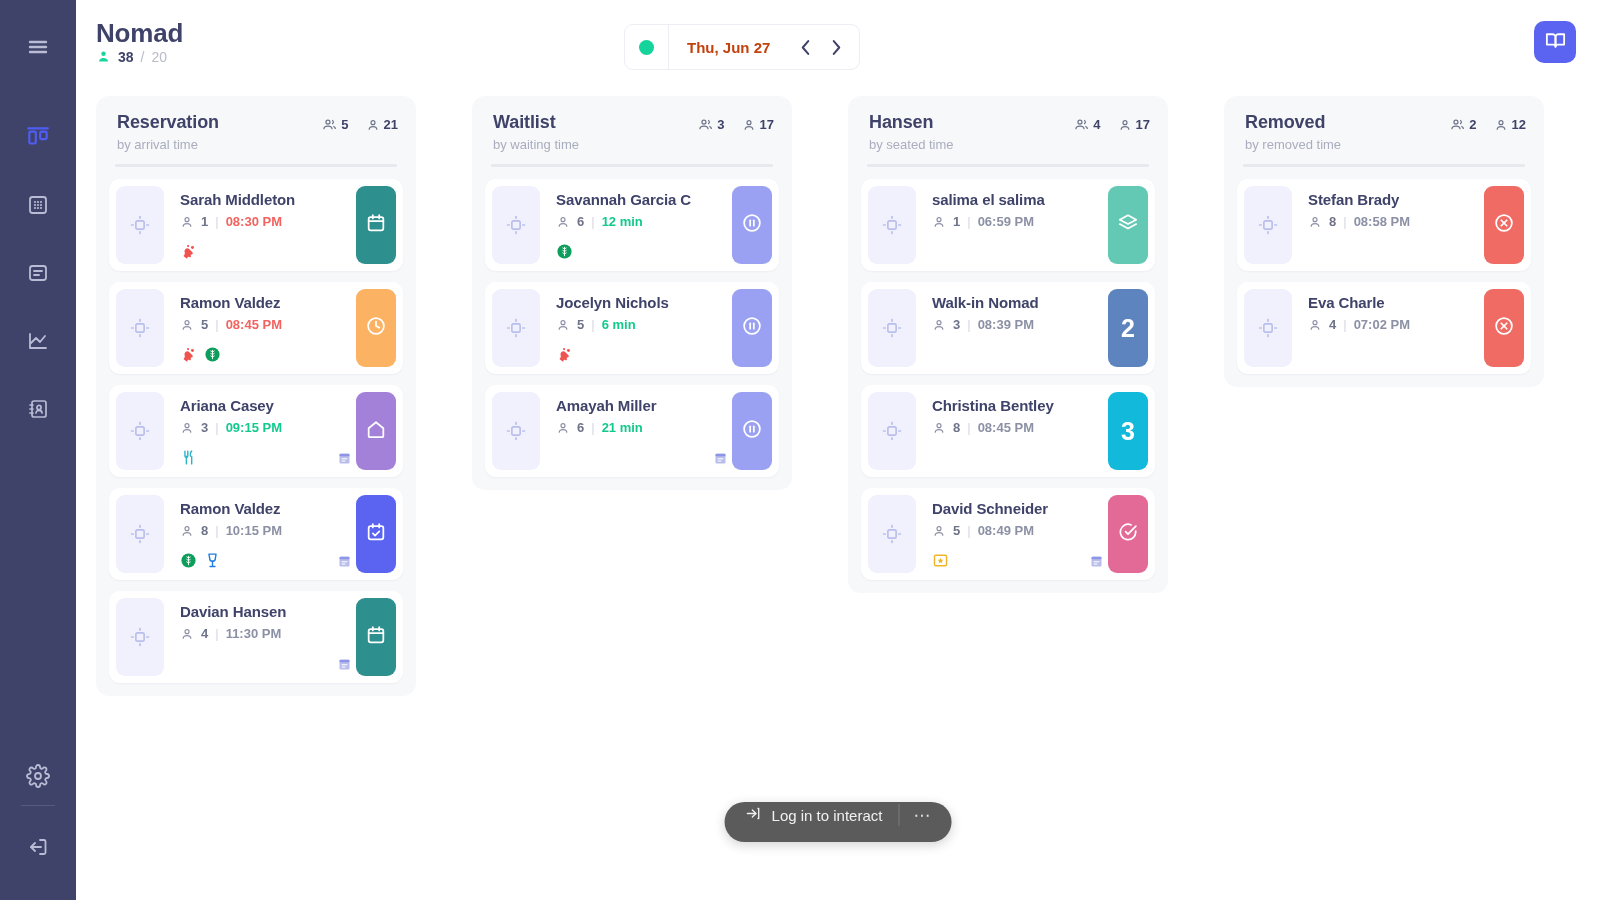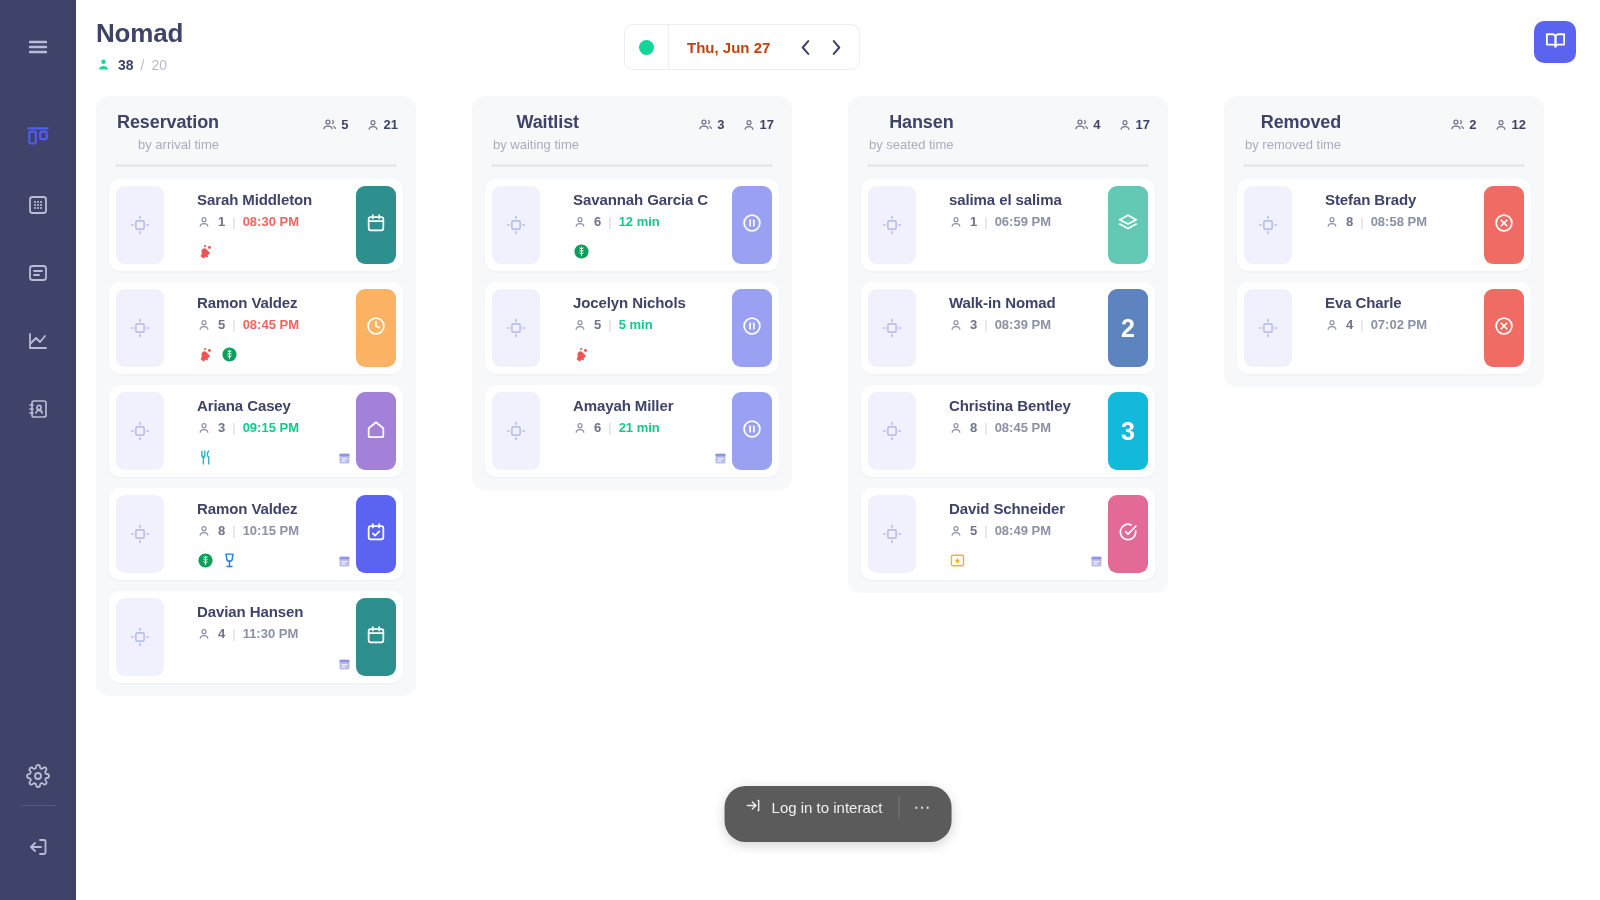--- a/index.html
+++ b/index.html
@@ -46,21 +46,21 @@
     height: 96px; display: flex; align-items: flex-start;
     padding: 14px 24px 0 20px; position: relative;
   }
   .brand { padding-top: 4px; }
   .brand-title {
     font-size: 26px; font-weight: bold; color: #3f4369;
     letter-spacing: -0.2px;
   }
   .brand-sub {
     display: flex; align-items: flex-start; gap: 7px;
-    margin-top: 8px; font-size: 14px;
+    font-size: 14px;
   }
   .brand-sub .pax-ico { color: #18d69b; display: flex; }
   .cover-now { color: #3f4369; font-weight: bold; }
   .cover-sep { color: #b9bcc9; }
   .cover-max { color: #b9bcc9; }
 
   .topcenter {
     position: absolute; left: 548px; top: 24px;
     display: flex; align-items: center; gap: 14px;
   }
@@ -116,21 +116,21 @@
     align-items: flex-start;
   }
   .column {
     width: 320px; margin-right: 56px;
     background: #f7f8fa; border-radius: 13px;
     padding: 16px 13px 13px 13px;
     flex-shrink: 0;
   }
   .col-head {
     display: flex; justify-content: space-between;
-    align-items: flex-start; padding: 0 5px 0 8px; text-align: right;
+    align-items: flex-start; padding: 0 5px 0 8px;
   }
   .col-title {
     font-size: 18px; font-weight: bold; color: #3f4369;
     letter-spacing: -0.1px;
   }
   .col-sub {
     font-size: 13px; color: #a9adbd; margin-top: 4px;
   }
   .col-counts { display: flex; align-items: center; gap: 17px; padding-top: 5px; }
   .count-item {
@@ -154,21 +154,21 @@
   }
   .card:last-child { margin-bottom: 0; }
   .drag-handle {
     width: 48px; height: 78px; border-radius: 9px;
     background: #f0f1fd;
     display: flex; align-items: center; justify-content: center;
     color: #b9beea; flex-shrink: 0; cursor: grab;
   }
   .card-body {
     flex: 1 1 auto; height: 78px; padding: 5px 6px 0 16px;
-    position: relative; overflow: hidden; margin-left: 17px;
+    position: relative; overflow: hidden;
   }
   .guest-name {
     font-size: 15px; font-weight: bold; color: #3f4369;
     white-space: nowrap; letter-spacing: -0.1px;
   }
   .meta-row {
     display: flex; align-items: center; gap: 7px;
     margin-top: 6px; font-size: 13px;
   }
   .meta-row .pax-ico { color: #8b90a5; display: flex; }
@@ -196,21 +196,21 @@
   }
   .table-num {
     font-size: 25px; font-weight: bold; color: #fff;
     line-height: 1;
   }
 
   
   .login-pill {
     position: absolute; left: 50%; transform: translateX(-50%);
     bottom: 58px;
-    height: 56px; background: #5b5b5b; border-radius: 21px;
+    height: 40px; background: #5b5b5b; border-radius: 21px;
     display: flex; align-items: center;
     padding: 0 6px 14px 20px;
     box-shadow: 0 3px 12px rgba(0,0,0,0.18);
     justify-content: center;
   }
   .login-inner {
     display: flex; align-items: center; gap: 10px;
     padding-right: 16px;
     color: #f0f0f0; font-size: 15px; cursor: pointer;
   }
@@ -702,21 +702,21 @@
                 <div class="guest-name">Jocelyn Nichols</div>
                 <div class="meta-row">
                   <span class="pax-ico">
                     <svg width="14" height="14" viewBox="0 0 24 24" fill="none" stroke="currentColor" stroke-width="2">
                       <circle cx="12" cy="8" r="3.4"></circle>
                       <path d="M5.4 20c0-3.4 3-5.2 6.6-5.2s6.6 1.8 6.6 5.2"></path>
                     </svg>
                   </span>
                   <span class="pax-num">5</span>
                   <span class="meta-sep">|</span>
-                  <span class="meta-time t-green">5 min</span>
+                  <span class="meta-time t-green">6 min</span>
                 </div>
                 <div class="badges">
                   <span class="badge">
                     <svg width="17" height="17" viewBox="0 0 24 24" fill="#ef5350">
                       <path d="M7.5 14.5c-1.6-1.6-1.6-4.2 0-5.8s4.2-1.6 5.8 0l4.2 4.2c1.2 1.2.4 3.3-1.3 3.3-1 0-1.4.9-.9 1.7.7 1.2-.5 2.6-1.8 2.1l-1.4-.5c-.8-.3-1.6.4-1.4 1.2.2 1-1 1.7-1.8 1L5.6 19a1.1 1.1 0 0 1 .2-1.8c.8-.4.9-1.6.1-2.1z"></path>
                       <circle cx="17.6" cy="6.4" r="2.1"></circle>
                       <circle cx="11.4" cy="4.4" r="1.5"></circle>
                     </svg>
                   </span>
                 </div>

